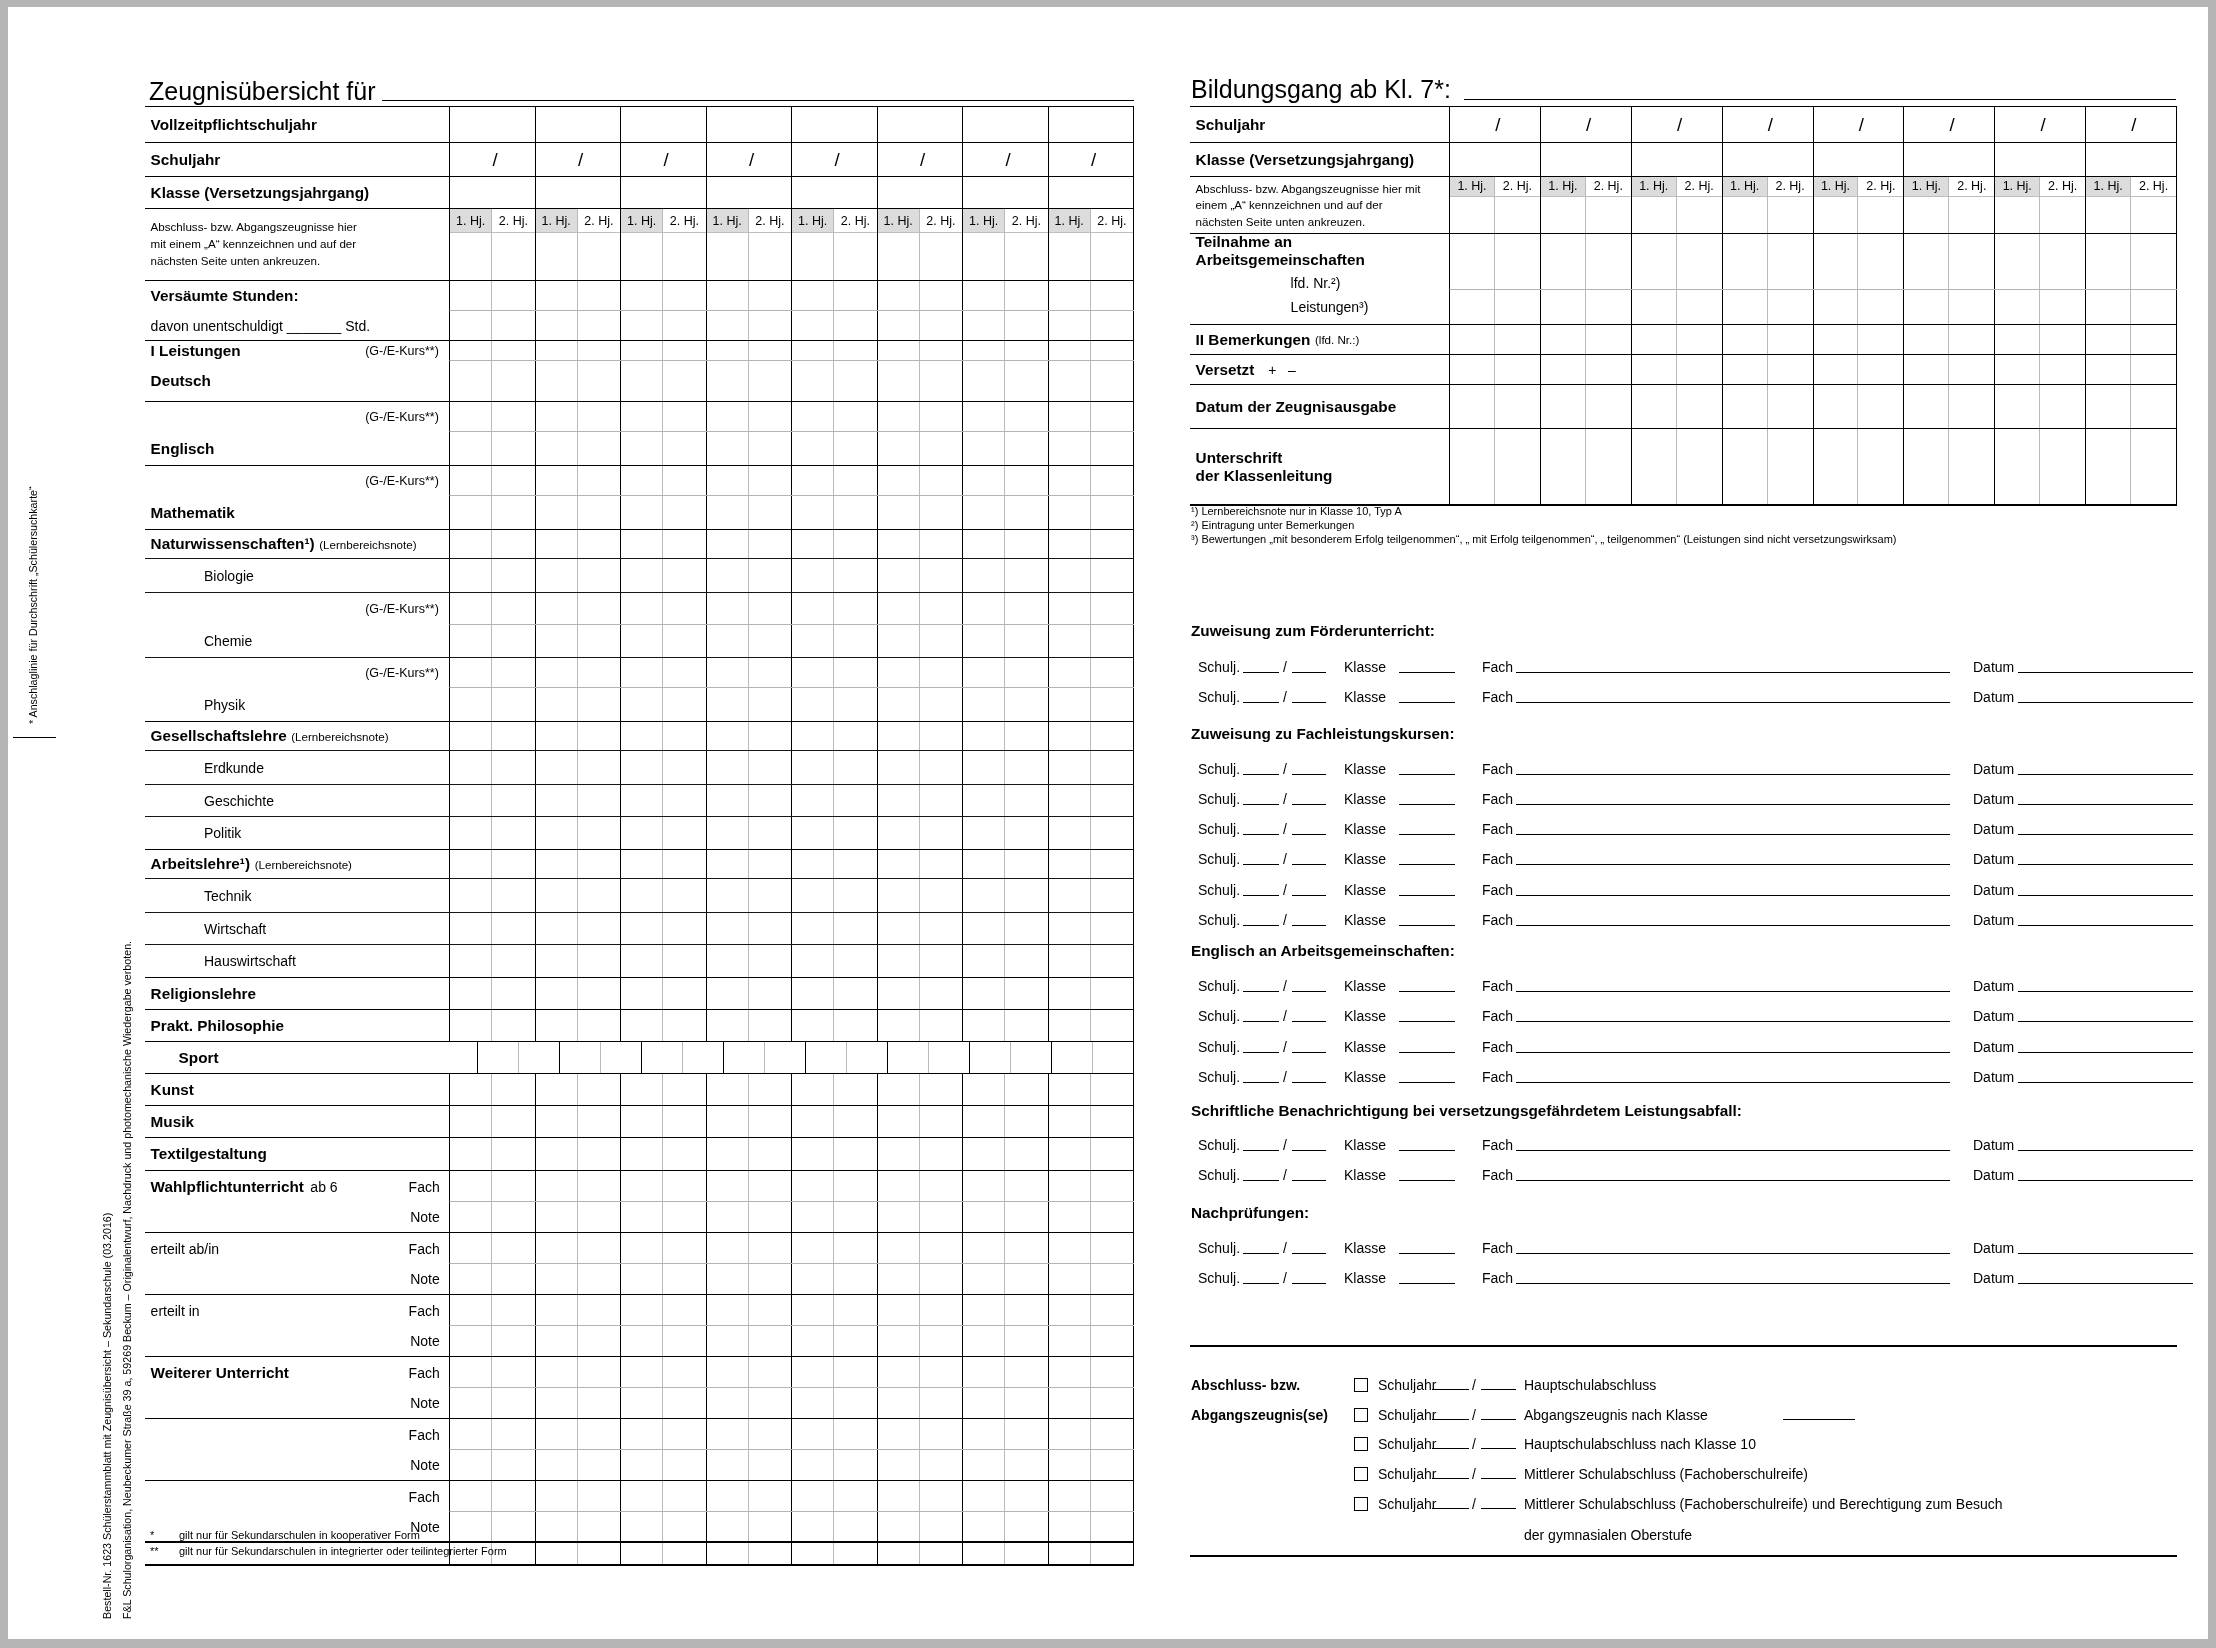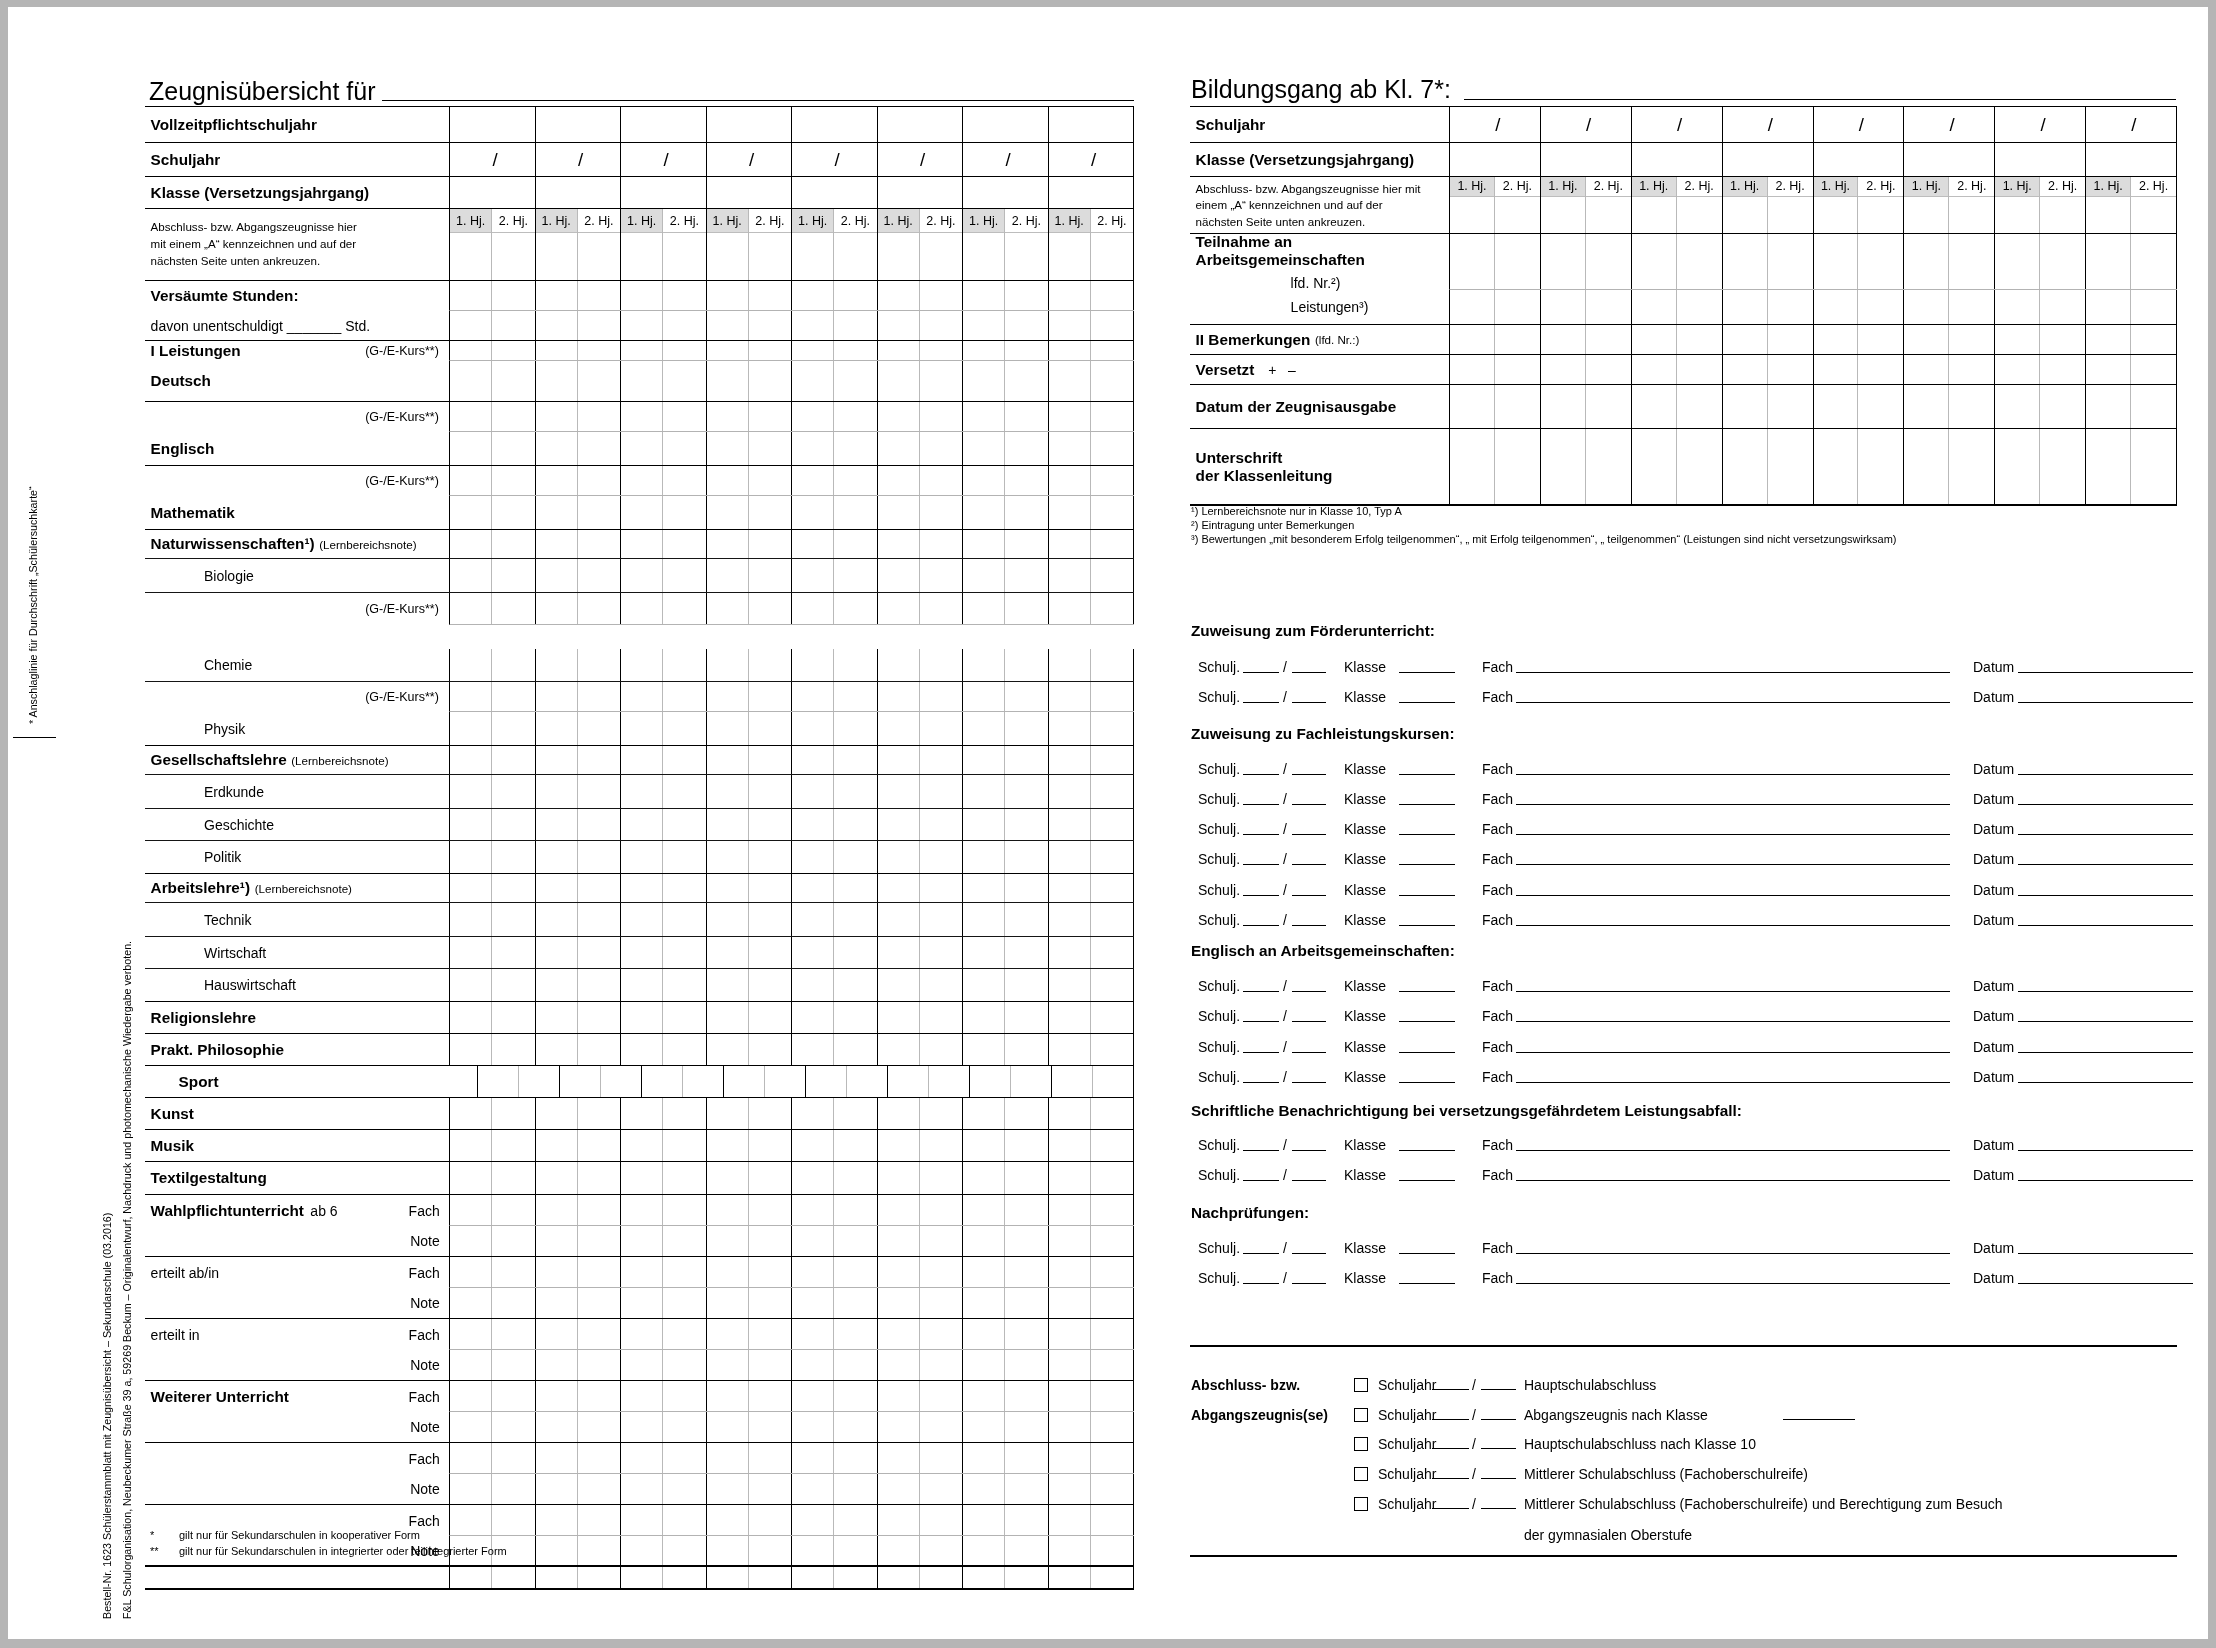--- a/index.html
+++ b/index.html
@@ -686,21 +686,21 @@
         <div class="ycell">
           <div class="half h1"></div>
           <div class="half"></div>
         </div>
         <div class="ycell">
           <div class="half h1"></div>
           <div class="half"></div>
         </div>
       </div>
     </div>
-    <div class="grow b-thin" style="height: 33px; margin-top: 24px;">
+    <div class="grow b-thin" style="height: 33px;">
       <div class="lbl ind" style="width: 304px;">
         <span class="rg">Chemie</span>
       </div>
       <div class="grid">
         <div class="ycell">
           <div class="half h1"></div>
           <div class="half"></div>
         </div>
         <div class="ycell">
           <div class="half h1"></div>

